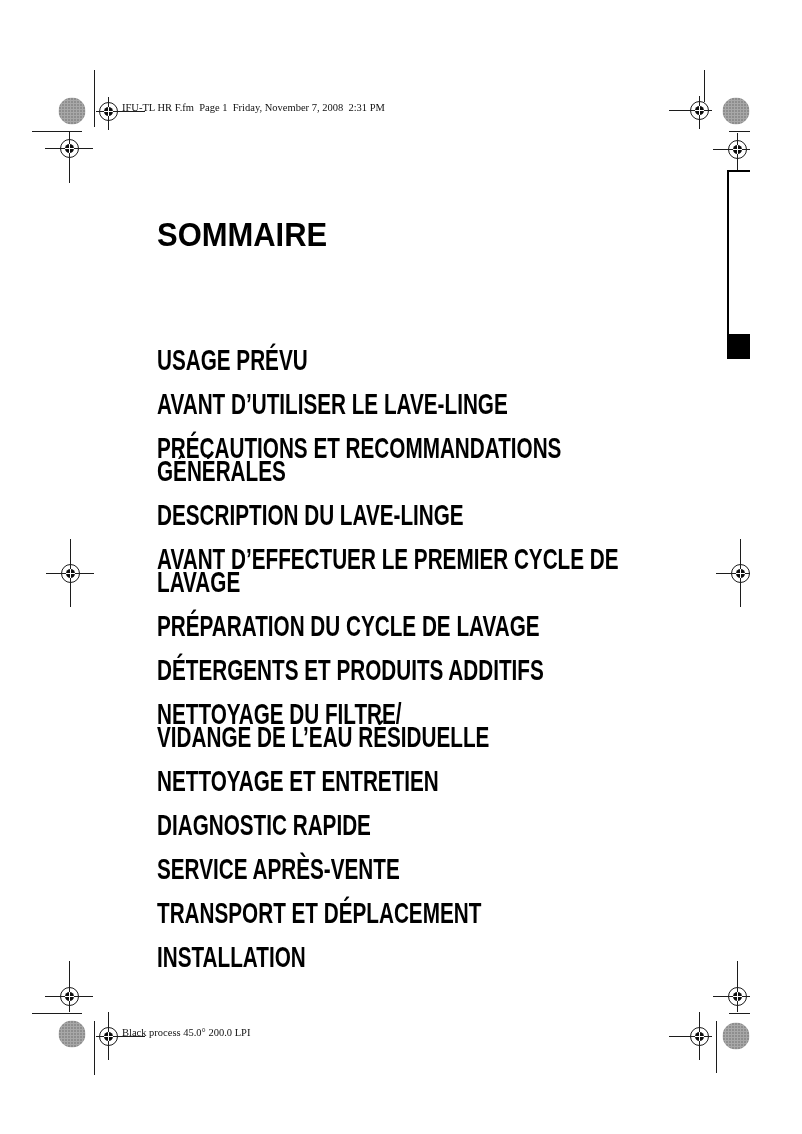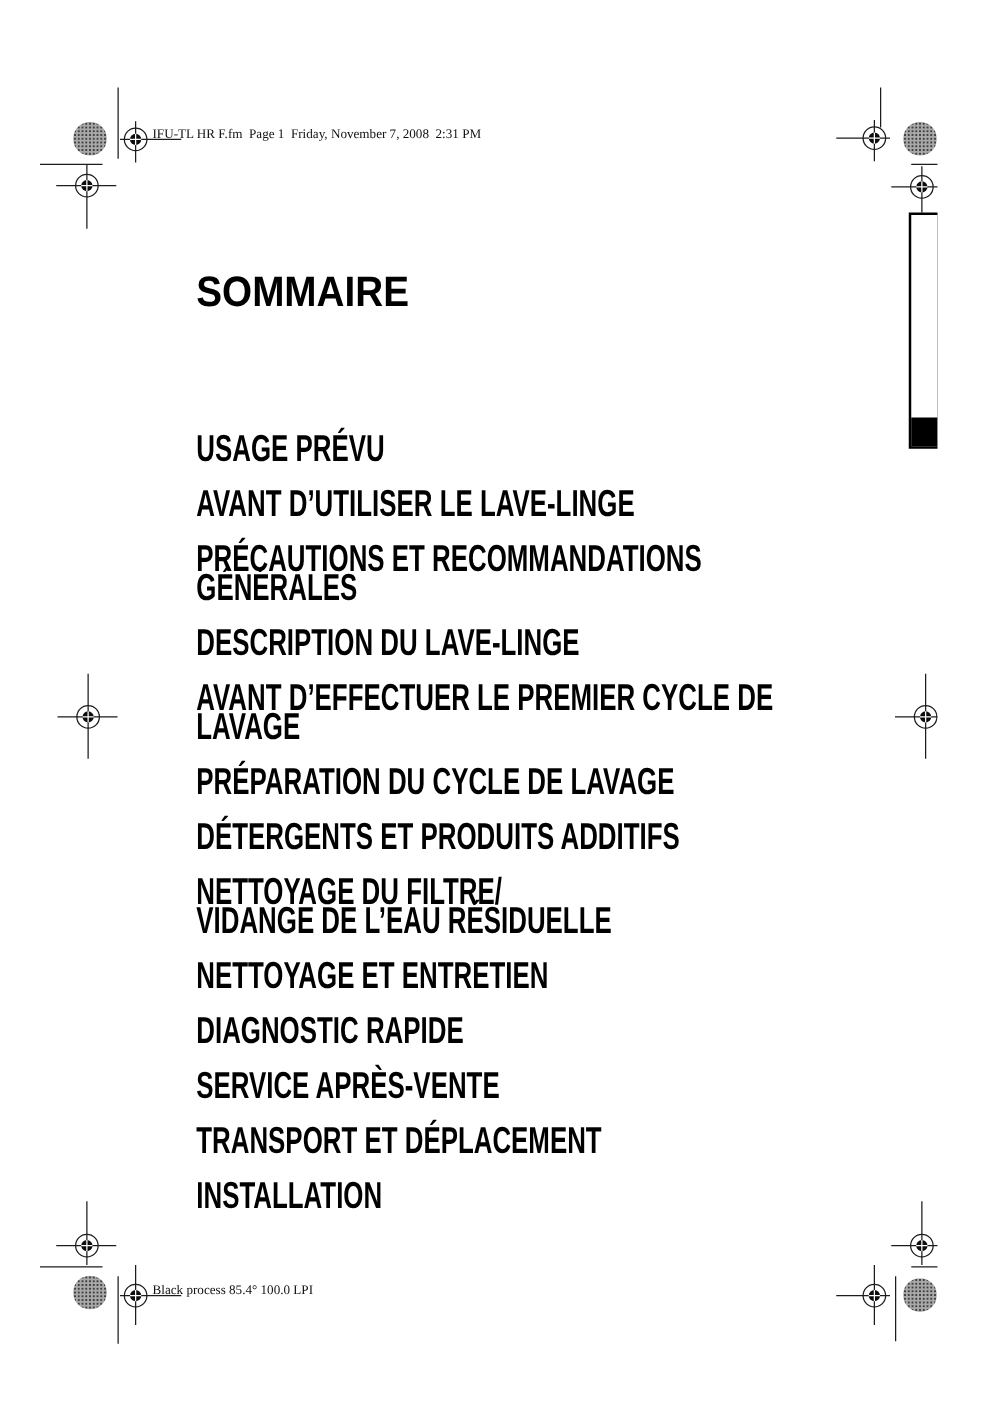--- a/index.html
+++ b/index.html
@@ -118,21 +118,21 @@
   </div>
   <div class="cropline h" style="left:32px;top:1013px;width:50px;"></div>
   <div class="halftone" style="left:72px;top:1034px;"></div>
   <div class="cropline v" style="left:94px;top:1021px;height:54px;"></div>
   <div class="regmark arm-right" style="left:108px;top:1036px;">
     <span class="h"></span>
     <span class="v"></span>
     <span class="ring"></span>
     <span class="dot"></span>
   </div>
-  <div class="slug footer">Black process 85.4° 100.0 LPI</div>
+  <div class="slug footer">Black process 45.0° 200.0 LPI</div>
 
   <div class="regmark vhigh" style="left:737px;top:996px;">
     <span class="h"></span>
     <span class="v"></span>
     <span class="ring"></span>
     <span class="dot"></span>
   </div>
   <div class="cropline h" style="left:729px;top:1013px;width:45px;"></div>
   <div class="halftone" style="left:736px;top:1036px;"></div>
   <div class="regmark arm-left" style="left:699px;top:1036px;">

